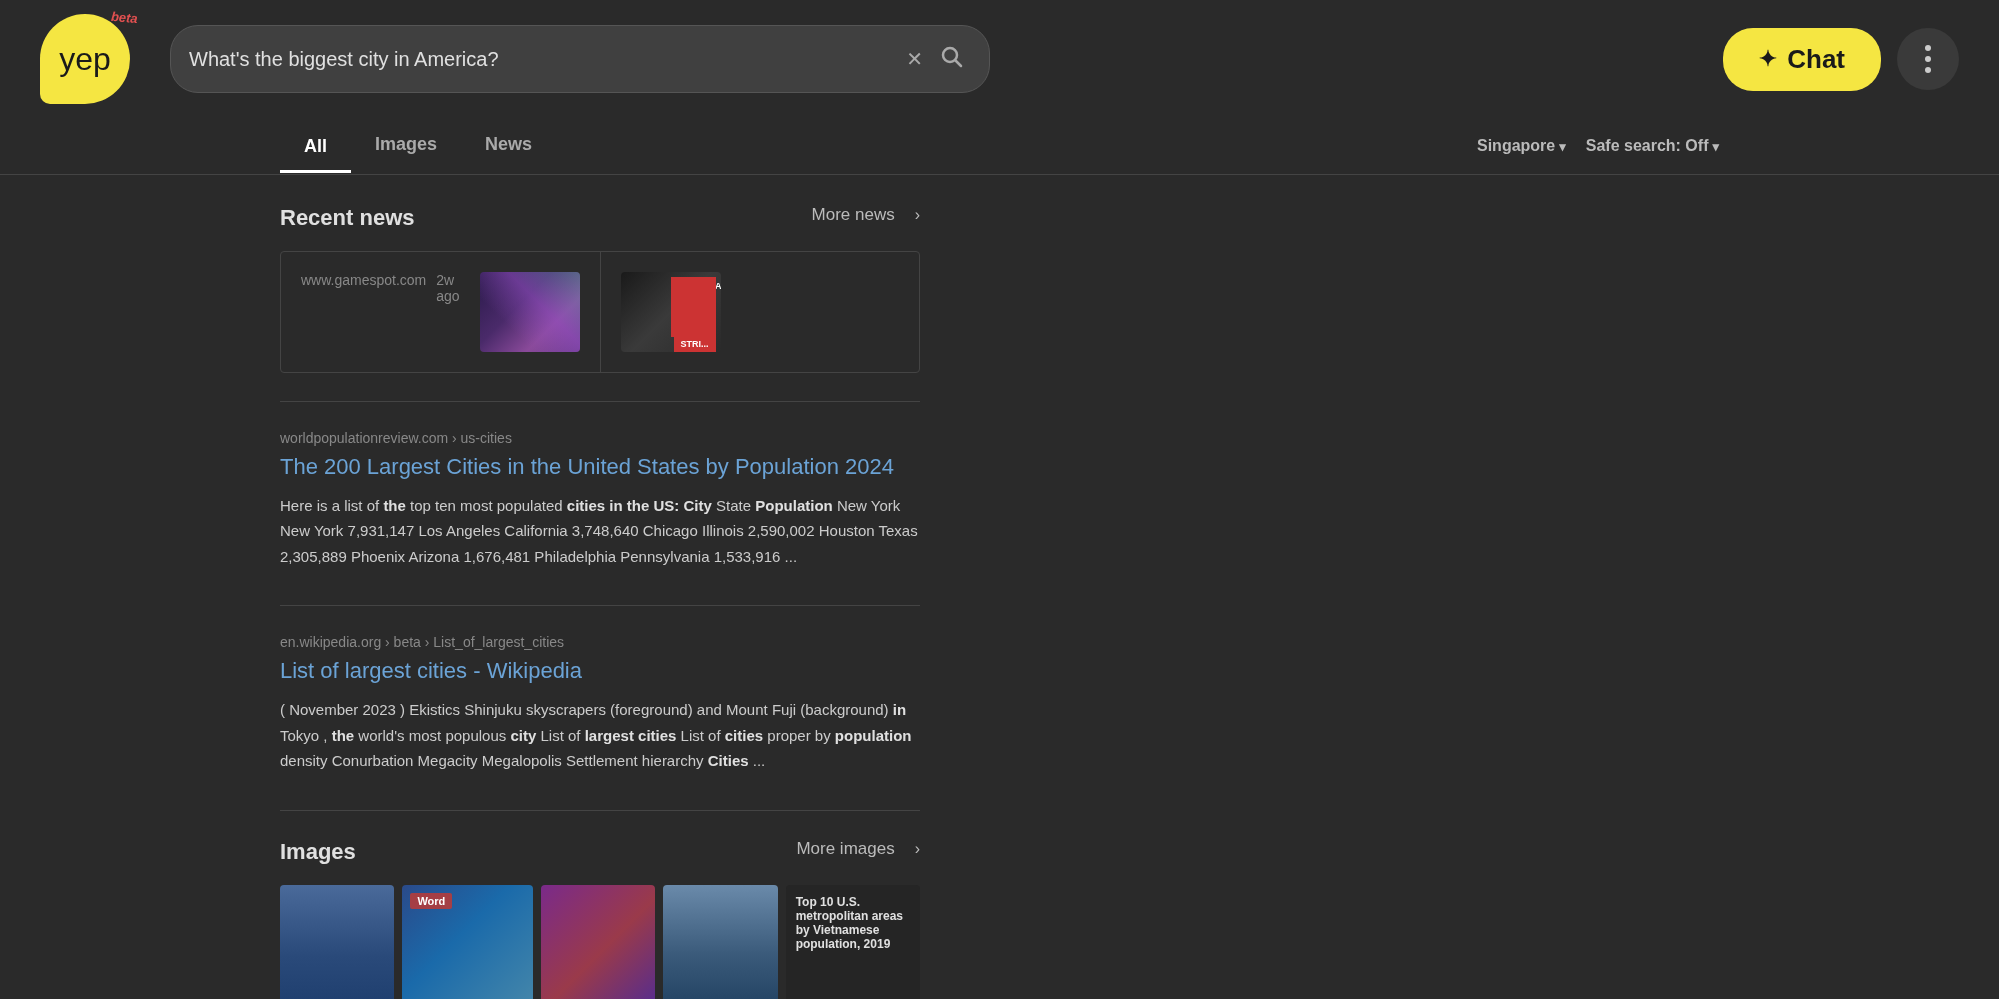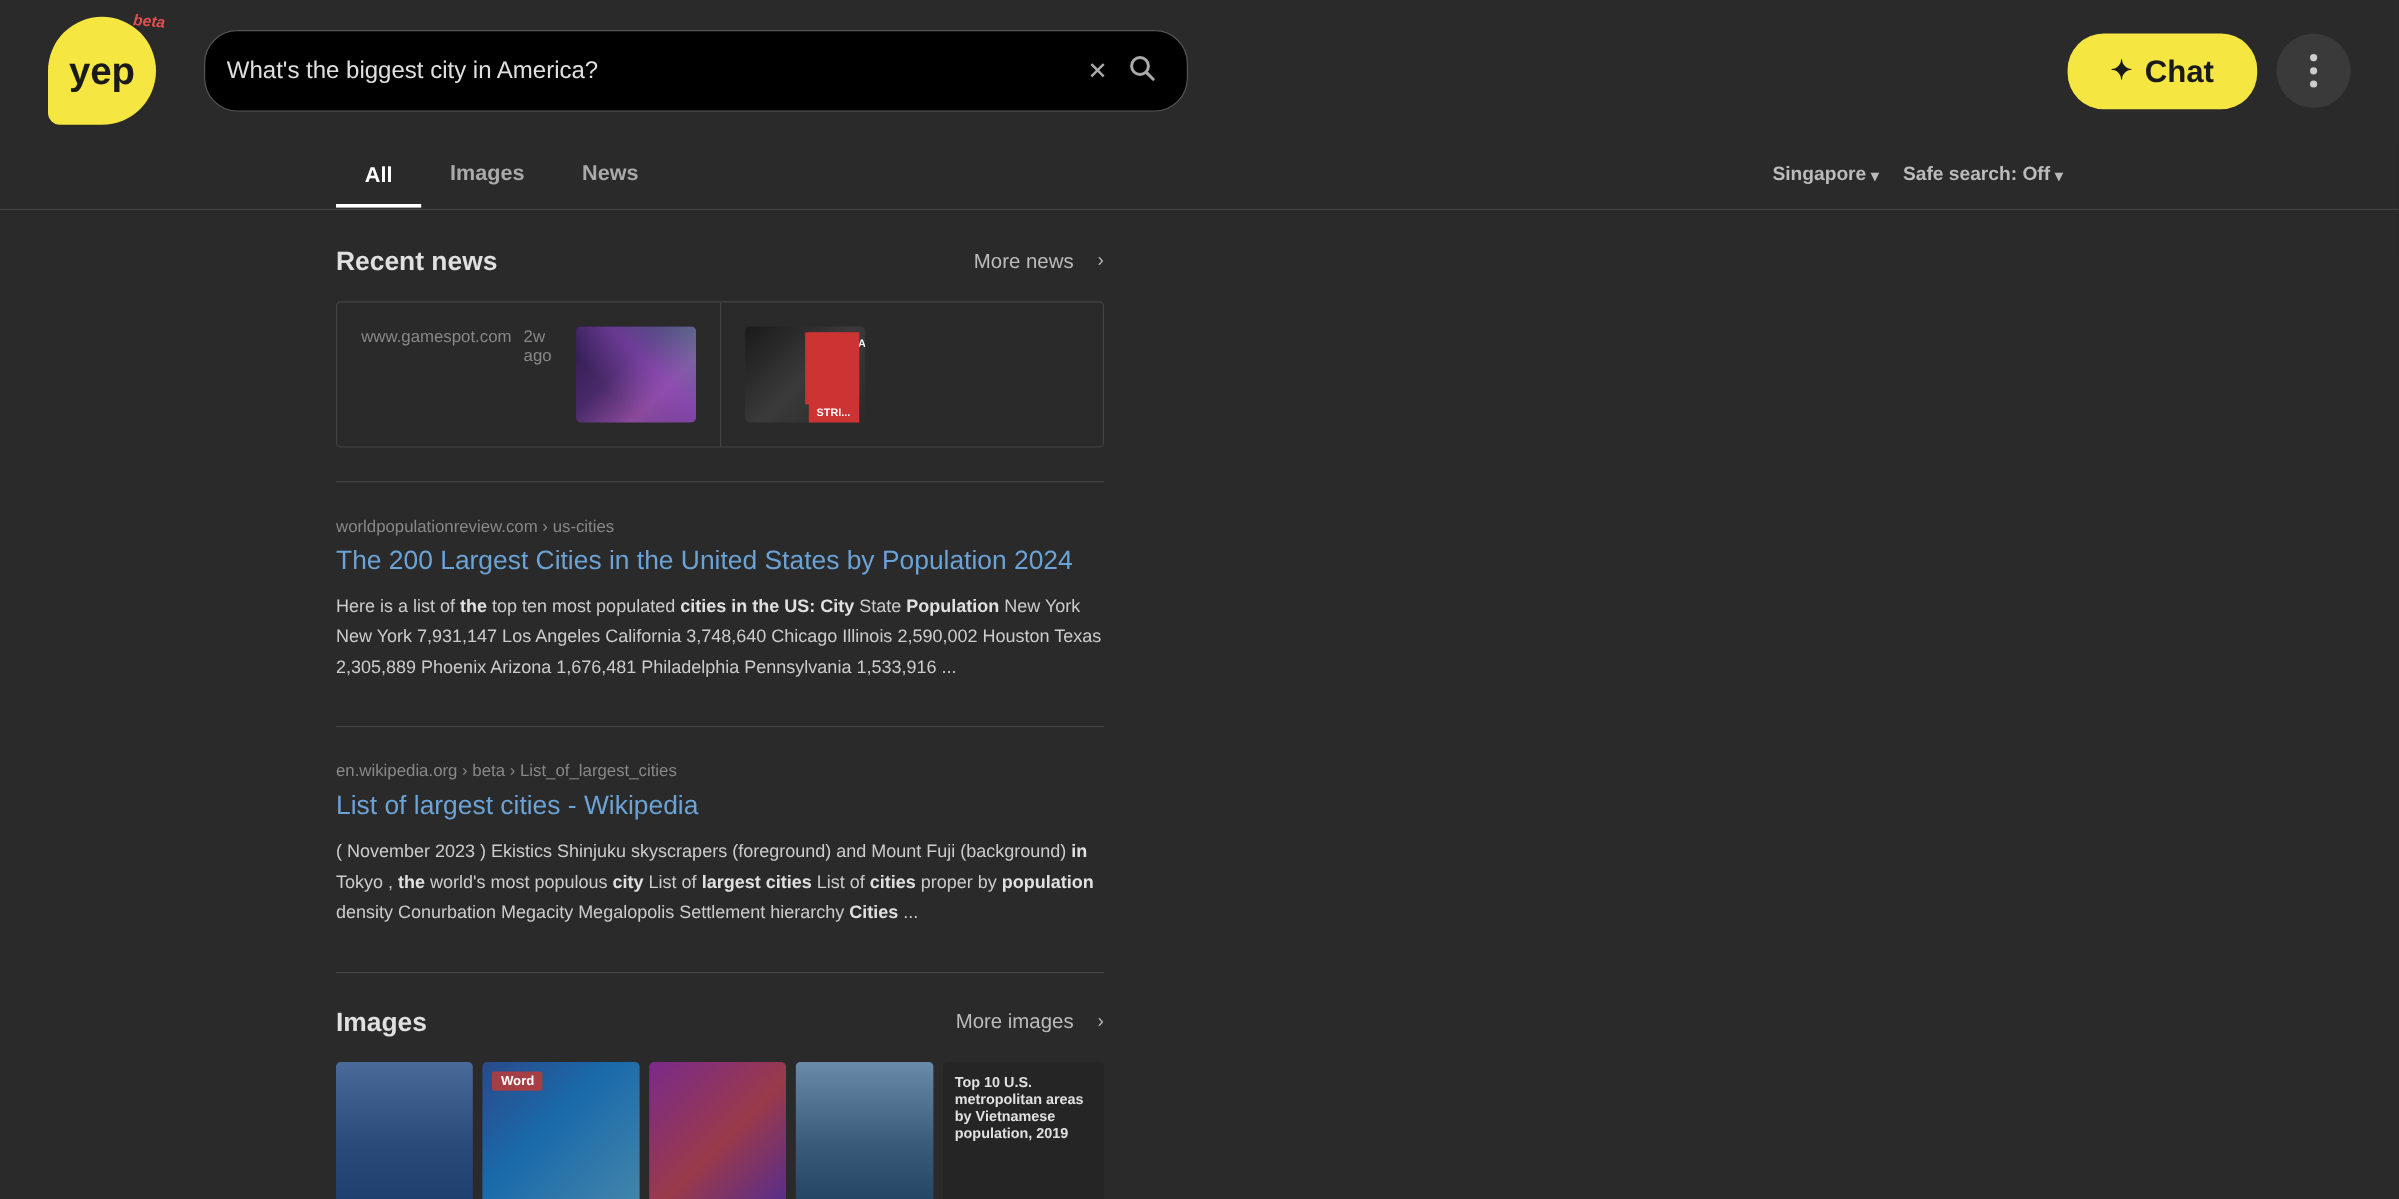--- a/index.html
+++ b/index.html
@@ -33,21 +33,21 @@
       background-color: #f5e642;
       border-radius: 50% 50% 50% 10px;
       display: flex;
       align-items: center;
       justify-content: center;
       position: relative;
     }
 
     .logo-text {
       font-size: 32px;
-      font-weight: 700;
+      font-weight: 400;
       color: #1a1a1a;
       font-family: Arial, sans-serif;
     }
 
     .beta-label {
       position: absolute;
       top: -4px;
       right: -8px;
       font-size: 13px;
       color: #e05050;
@@ -58,21 +58,21 @@
 
     .search-bar-container {
       flex: 1;
       max-width: 820px;
       margin-left: 20px;
     }
 
     .search-bar {
       display: flex;
       align-items: center;
-      background-color: #000000;
+      background-color: #404040;
       border: 1px solid #555;
       border-radius: 28px;
       padding: 0 18px;
       height: 68px;
     }
 
     .search-input {
       flex: 1;
       background: transparent;
       border: none;
@@ -192,21 +192,21 @@
 
     
     .main-content {
       padding: 30px 280px;
       max-width: 1200px;
     }
 
     
     .section-header {
       display: flex;
-      align-items: center;
+      align-items: flex-start;
       justify-content: space-between;
       margin-bottom: 20px;
     }
 
     .section-title {
       font-size: 22px;
       font-weight: 700;
       color: #e0e0e0;
     }
 

